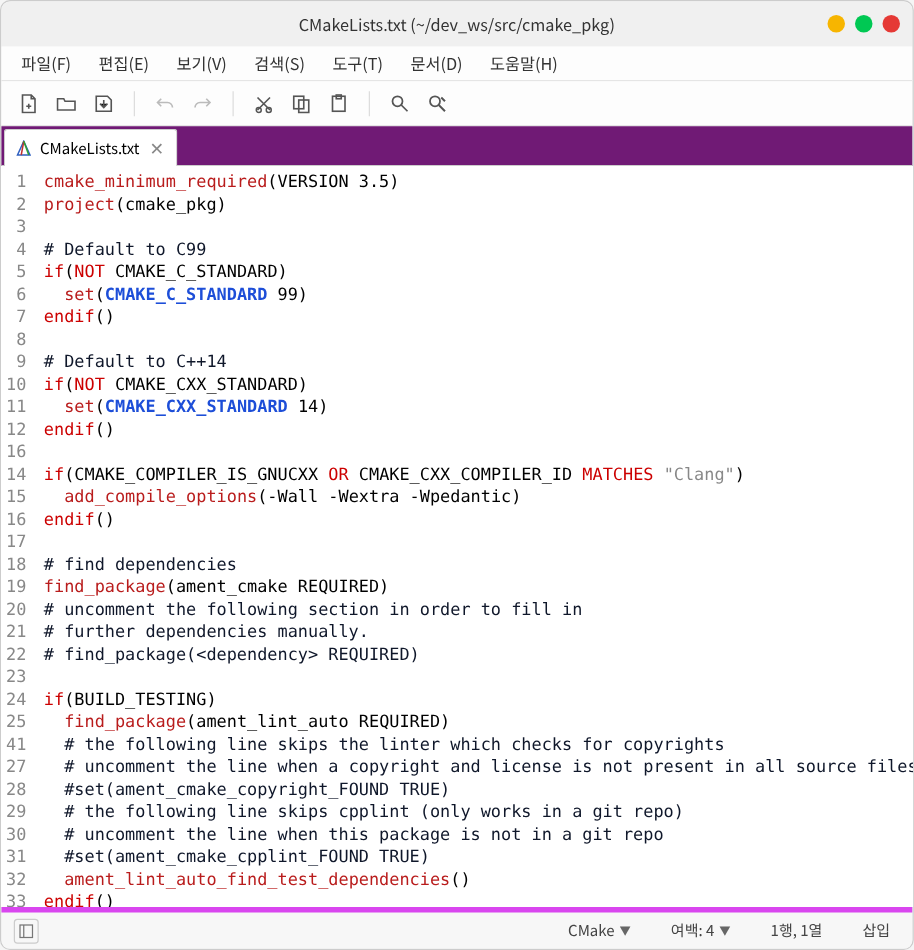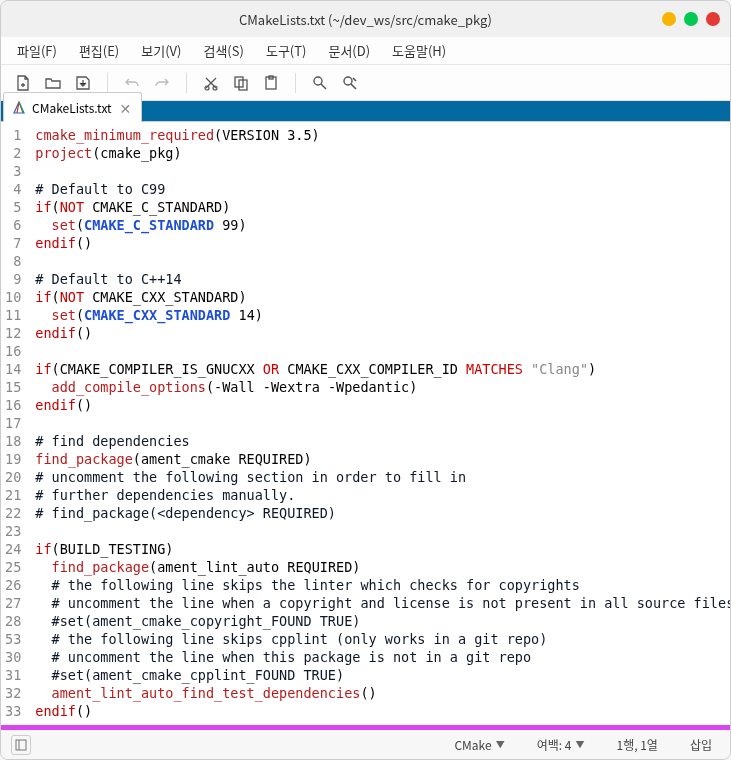--- a/index.html
+++ b/index.html
@@ -71,22 +71,22 @@
   cursor: pointer;
   font-size: 15px;
 }
 .tool-sep {
   width: 1px; height: 20px;
   background: #ddd;
   margin: 0 6px;
 }
 .tool-disabled { color: #bbb; cursor: default; }
 .tabbar {
-  height: 21px;
-  background: #0369a1;
+  height: 32px;
+  background: #701a75;
   display: flex;
   align-items: flex-end;
   border-bottom: 1px solid #ccc;
 }
 .tab {
   height: 30px;
   background: #fff;
   border: 1px solid #ccc;
   border-bottom: none;
   display: flex;
@@ -285,24 +285,24 @@
       <div>16</div>
       <div>17</div>
       <div>18</div>
       <div>19</div>
       <div>20</div>
       <div>21</div>
       <div>22</div>
       <div>23</div>
       <div>24</div>
       <div>25</div>
-      <div>26</div>
+      <div>41</div>
       <div>27</div>
       <div>28</div>
-      <div>53</div>
+      <div>29</div>
       <div>30</div>
       <div>31</div>
       <div>32</div>
       <div>33</div>
     </div>
   <div class="code" id="code"><div><span class="tok-fn">cmake_minimum_required</span><span>(VERSION 3.5)</span></div><div><span class="tok-fn">project</span><span>(cmake_pkg)</span></div><div>&nbsp;</div><div><span class="tok-cmt"># Default to C99</span></div><div><span class="tok-kw">if</span><span>(</span><span class="tok-kw">NOT</span><span> CMAKE_C_STANDARD)</span></div><div><span>  </span><span class="tok-fn">set</span><span>(</span><span class="tok-var">CMAKE_C_STANDARD</span><span> 99)</span></div><div><span class="tok-kw">endif</span><span>()</span></div><div>&nbsp;</div><div><span class="tok-cmt"># Default to C++14</span></div><div><span class="tok-kw">if</span><span>(</span><span class="tok-kw">NOT</span><span> CMAKE_CXX_STANDARD)</span></div><div><span>  </span><span class="tok-fn">set</span><span>(</span><span class="tok-var">CMAKE_CXX_STANDARD</span><span> 14)</span></div><div><span class="tok-kw">endif</span><span>()</span></div><div>&nbsp;</div><div><span class="tok-kw">if</span><span>(CMAKE_COMPILER_IS_GNUCXX </span><span class="tok-kw">OR</span><span> CMAKE_CXX_COMPILER_ID </span><span class="tok-kw">MATCHES</span><span> </span><span class="tok-str">"Clang"</span><span>)</span></div><div><span>  </span><span class="tok-fn">add_compile_options</span><span>(-Wall -Wextra -Wpedantic)</span></div><div><span class="tok-kw">endif</span><span>()</span></div><div>&nbsp;</div><div><span class="tok-cmt"># find dependencies</span></div><div><span class="tok-fn">find_package</span><span>(ament_cmake REQUIRED)</span></div><div><span class="tok-cmt"># uncomment the following section in order to fill in</span></div><div><span class="tok-cmt"># further dependencies manually.</span></div><div><span class="tok-cmt"># find_package(&lt;dependency&gt; REQUIRED)</span></div><div>&nbsp;</div><div><span class="tok-kw">if</span><span>(BUILD_TESTING)</span></div><div><span>  </span><span class="tok-fn">find_package</span><span>(ament_lint_auto REQUIRED)</span></div><div><span>  </span><span class="tok-cmt"># the following line skips the linter which checks for copyrights</span></div><div><span>  </span><span class="tok-cmt"># uncomment the line when a copyright and license is not present in all source files</span></div><div><span>  </span><span class="tok-cmt">#set(ament_cmake_copyright_FOUND TRUE)</span></div><div><span>  </span><span class="tok-cmt"># the following line skips cpplint (only works in a git repo)</span></div><div><span>  </span><span class="tok-cmt"># uncomment the line when this package is not in a git repo</span></div><div><span>  </span><span class="tok-cmt">#set(ament_cmake_cpplint_FOUND TRUE)</span></div><div><span>  </span><span class="tok-fn">ament_lint_auto_find_test_dependencies</span><span>()</span></div><div><span class="tok-kw">endif</span><span>()</span></div></div>
 </div>
 
 <div class="statusbar">
   <div class="status-left">

